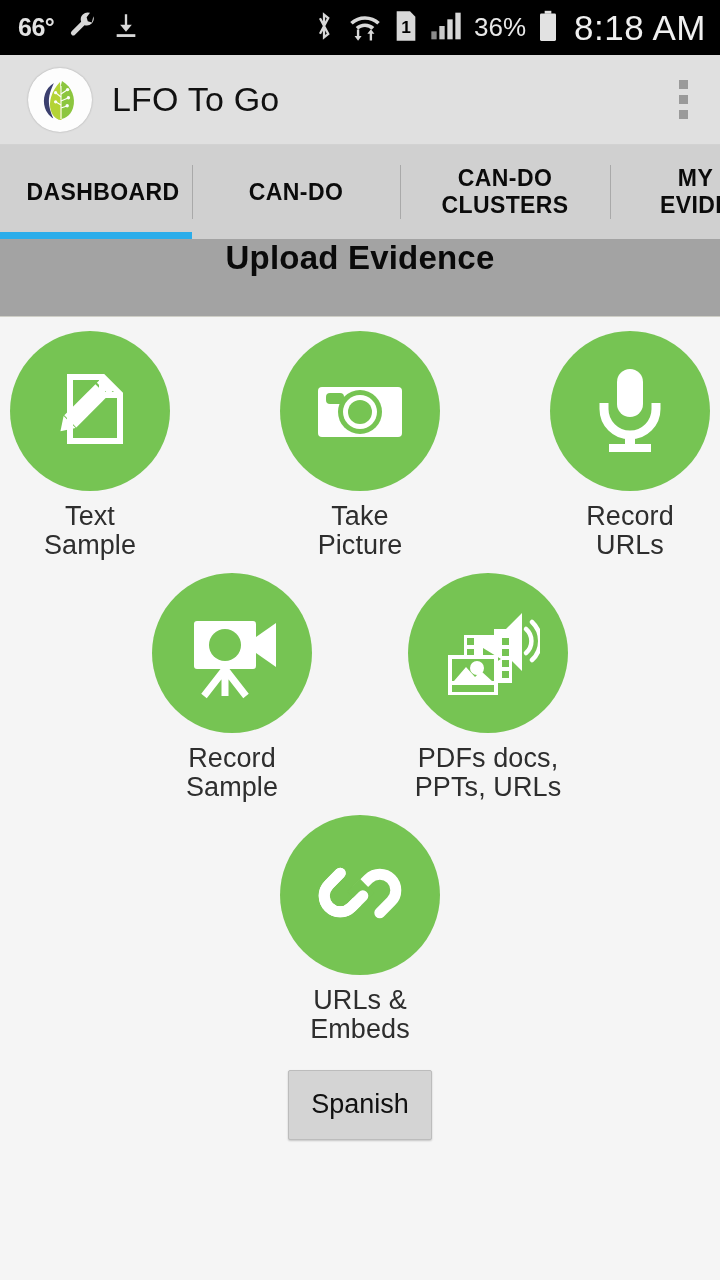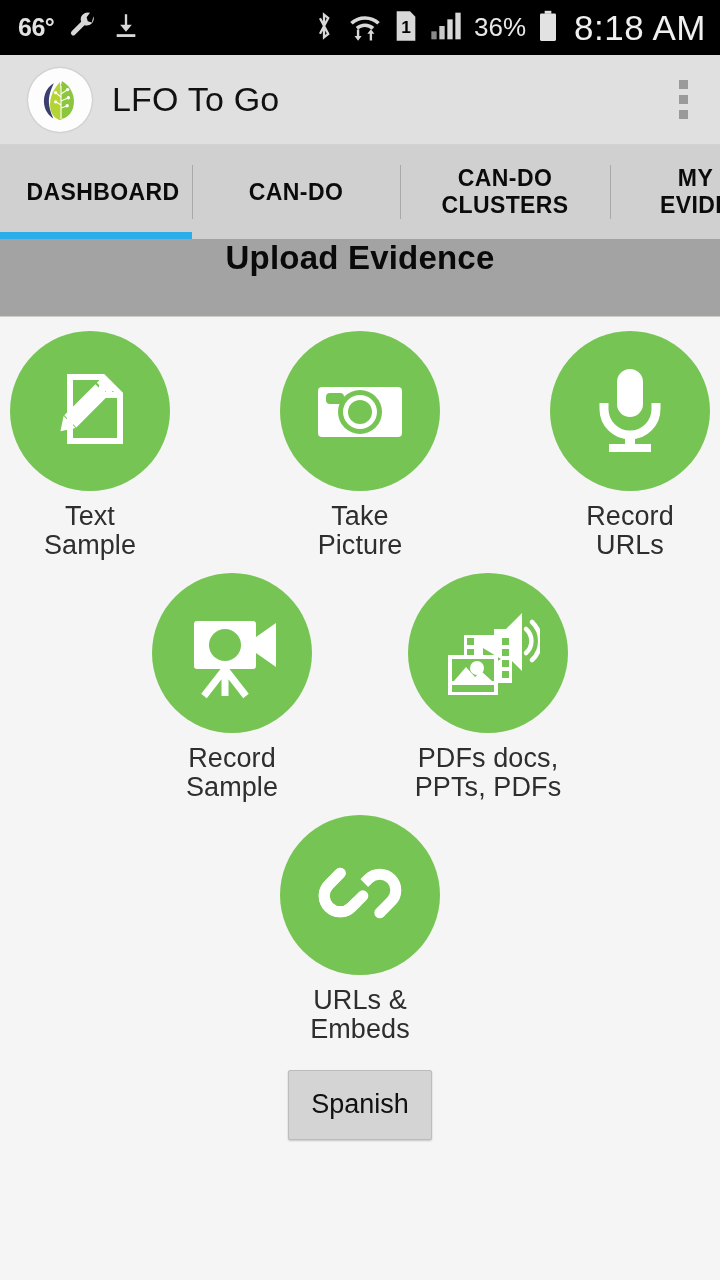--- a/index.html
+++ b/index.html
@@ -324,21 +324,21 @@
               <rect x="12" y="56" width="50" height="40" fill="#fff"></rect>
               <rect x="16" y="60" width="42" height="22" fill="#76c453"></rect>
               <path d="M18 82l12-14 9 10 6-6 11 10z" fill="#fff"></path>
               <circle cx="41" cy="69" r="7" fill="#fff"></circle>
               <rect x="16" y="86" width="42" height="7" fill="#76c453"></rect>
             </svg>
           </span>
         </div>
         <div class="tile-label">
           <span>PDFs docs,</span>
-          <span>PPTs, PDFs</span>
+          <span>PPTs, URLs</span>
         </div>
       </div>
 
     </div>
 
     <div class="grid-row r3">
 
       <div class="tile">
         <div class="tile-circle">
           <span>

